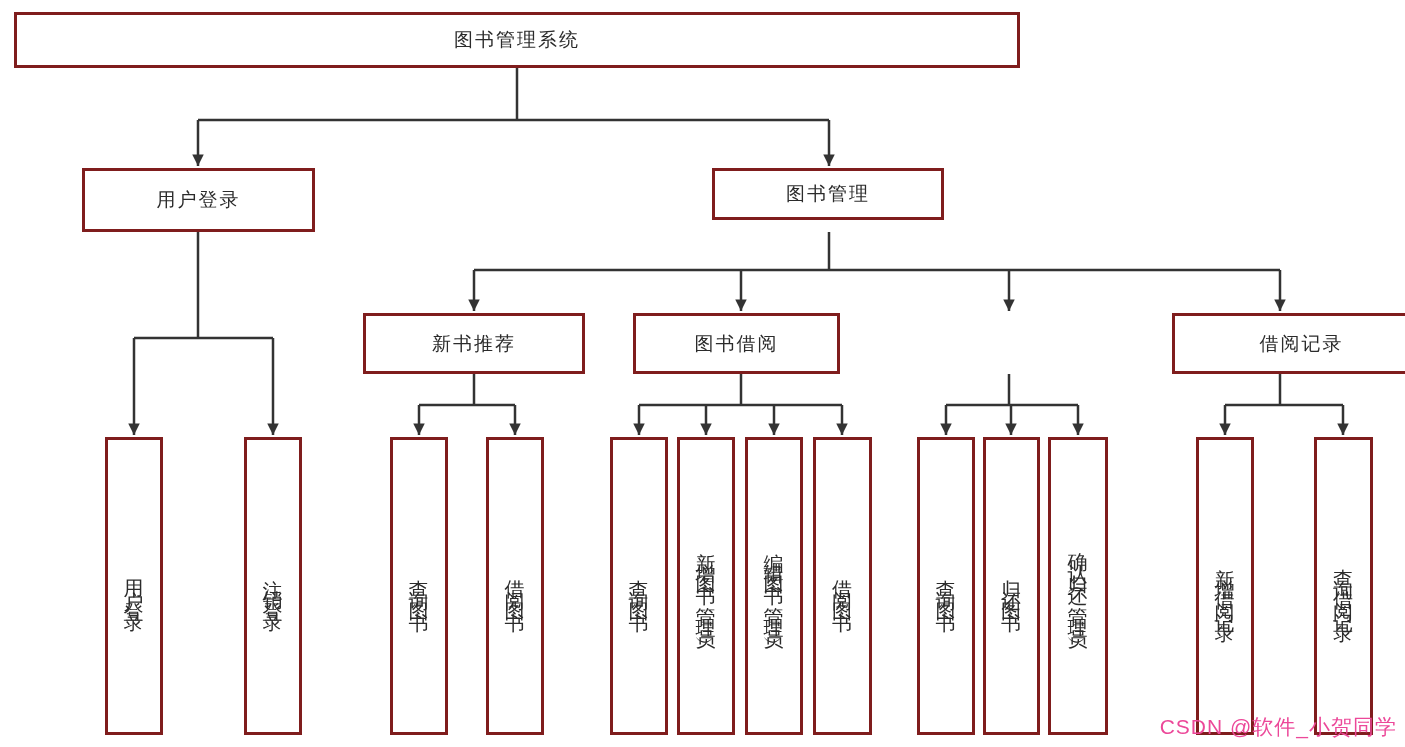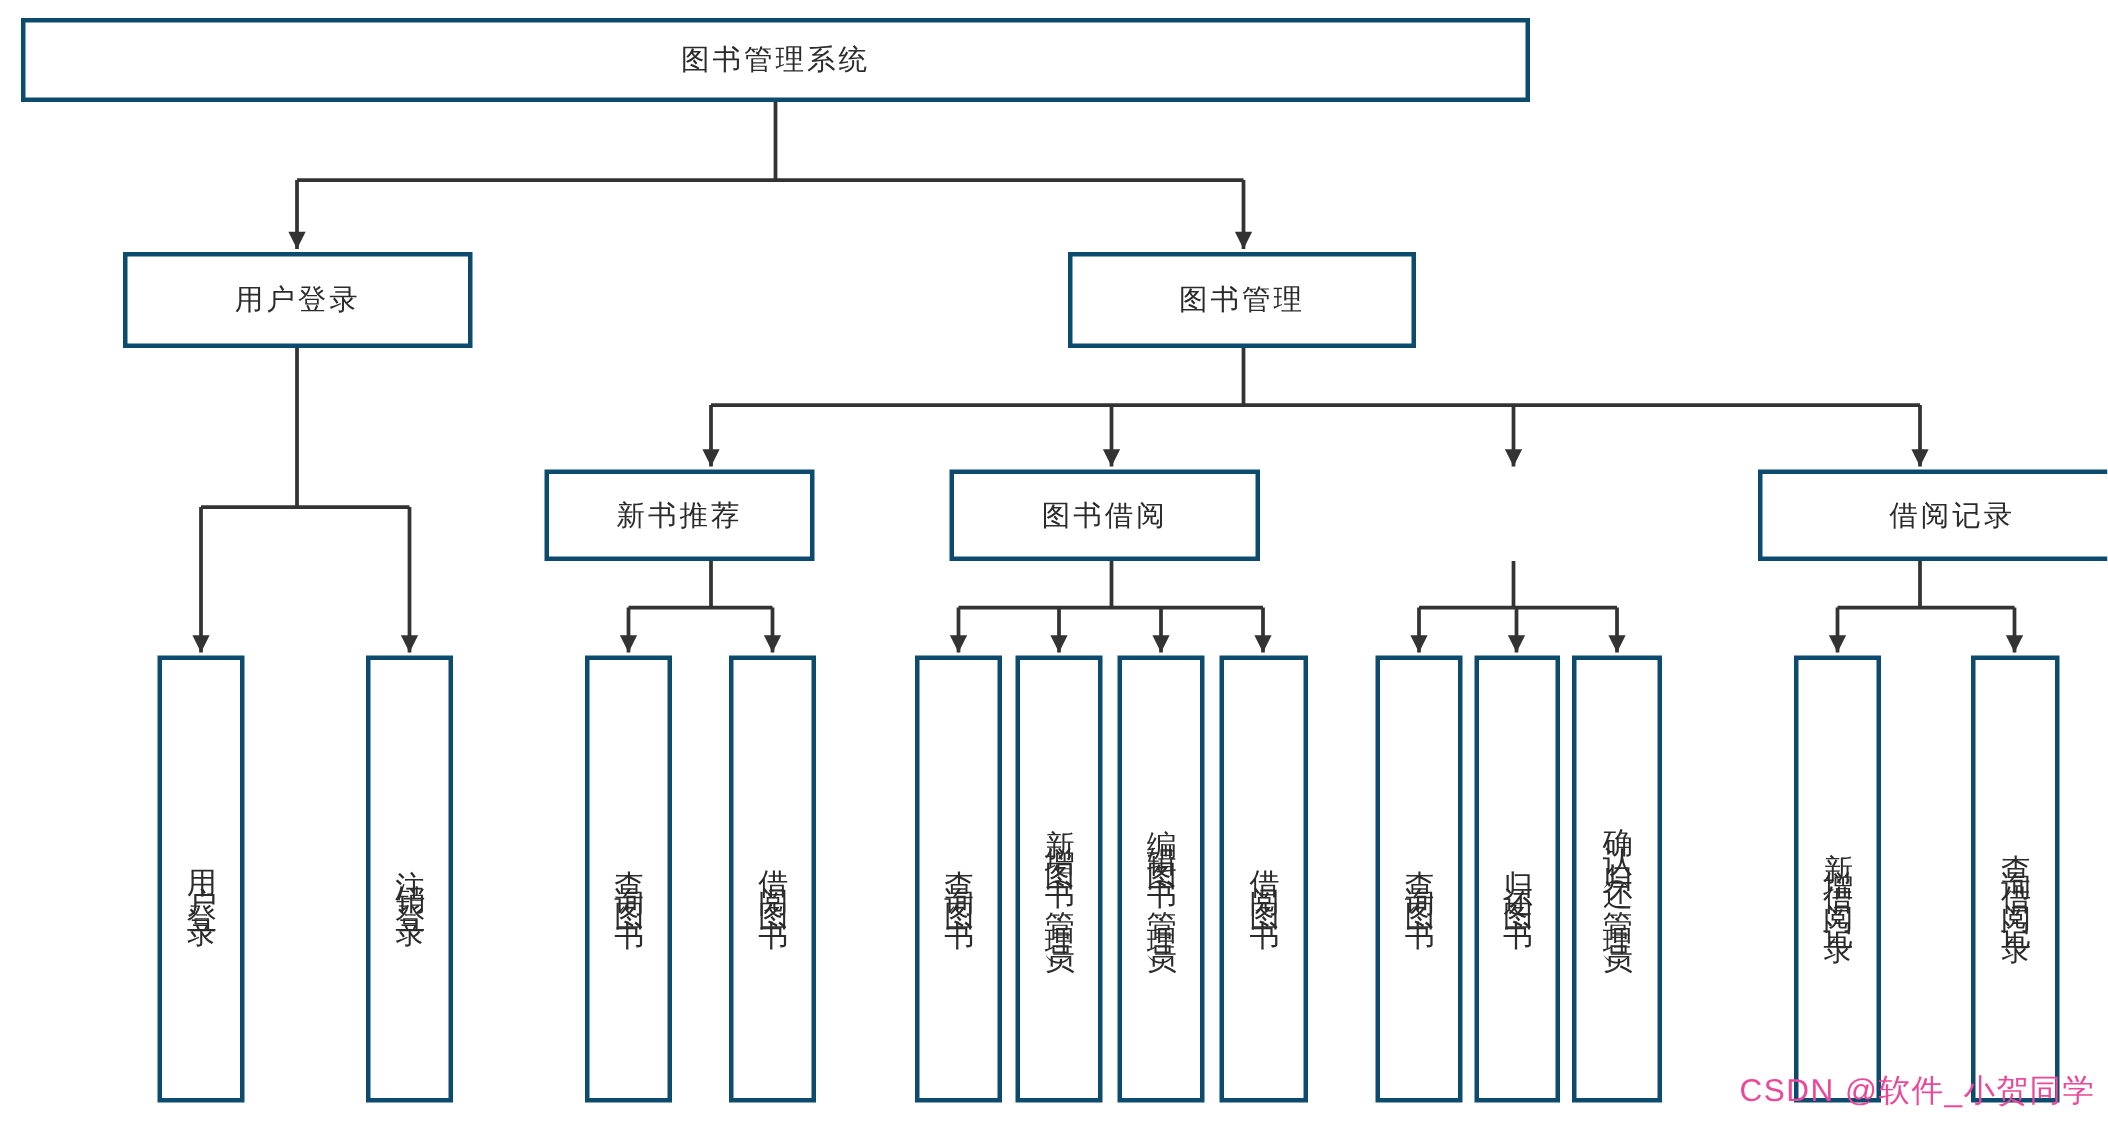--- a/index.html
+++ b/index.html
@@ -18,21 +18,21 @@
   .connector-layer {
     position: absolute;
     left: 0; top: 0;
     width: 1405px;
     height: 747px;
     pointer-events: none;
   }
   .node {
     position: absolute;
     box-sizing: border-box;
-    border: 3px solid #0c4a6e;
+    border: 3px solid #7f1d1d;
     background: #ffffff;
     color: #2b2b2b;
     display: flex;
     align-items: center;
     justify-content: center;
     font-size: 19px;
     letter-spacing: 2px;
     white-space: nowrap;
   }
   .node.v {
@@ -103,23 +103,23 @@
       <path d="M1280,374 V405"></path>
       <path d="M1225,405 H1343"></path>
       <path d="M1225,405 V435" marker-end="url(#arrow)"></path>
       <path d="M1343,405 V435" marker-end="url(#arrow)"></path>
     </g>
   </svg>
 
   <div class="node" style="left:14px;top:12px;width:1006px;height:56px">图书管理系统</div>
 
   <div class="node" style="left:82px;top:168px;width:233px;height:64px">用户登录</div>
-  <div class="node" style="left:712px;top:168px;width:232px;height:64px">图书管理</div>
+  <div class="node" style="left:712px;top:168px;width:232px;height:52px">图书管理</div>
 
-  <div class="node" style="left:363px;top:313px;width:180px;height:61px">新书推荐</div>
+  <div class="node" style="left:363px;top:313px;width:222px;height:61px">新书推荐</div>
   <div class="node" style="left:633px;top:313px;width:207px;height:61px">图书借阅</div>
   <div class="node" style="left:1172px;top:313px;width:259px;height:61px">借阅记录</div>
 
   <div class="node v" style="left:105px;top:437px;width:58px;height:298px">用户登录</div>
   <div class="node v" style="left:244px;top:437px;width:58px;height:298px">注销登录</div>
 
   <div class="node v" style="left:390px;top:437px;width:58px;height:298px">查询图书</div>
   <div class="node v" style="left:486px;top:437px;width:58px;height:298px">借阅图书</div>
 
   <div class="node v" style="left:610px;top:437px;width:58px;height:298px">查询图书</div>

